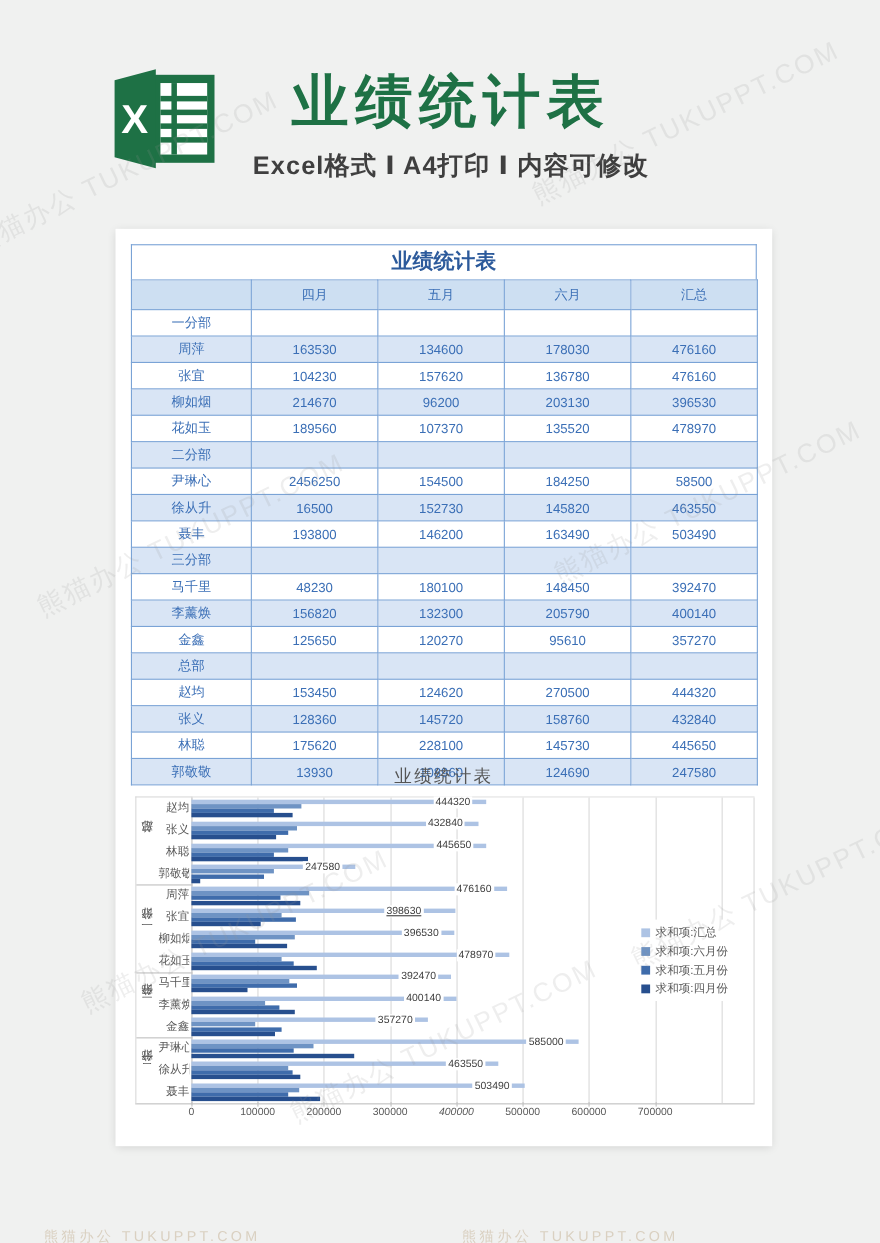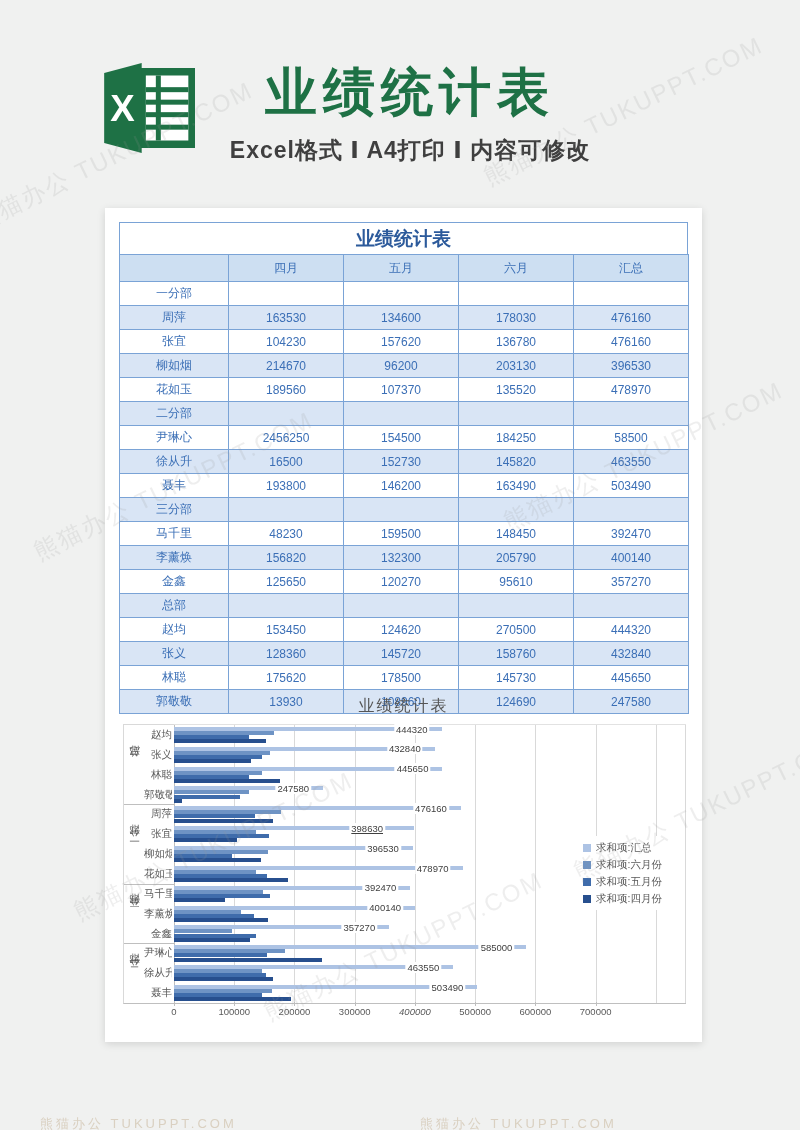--- a/index.html
+++ b/index.html
@@ -195,21 +195,21 @@
           <tr>
             <td>三分部</td>
             <td></td>
             <td></td>
             <td></td>
             <td></td>
           </tr>
           <tr>
             <td>马千里</td>
             <td>48230</td>
-            <td>159500</td>
+            <td>180100</td>
             <td>148450</td>
             <td>392470</td>
           </tr>
           <tr>
             <td>李薰焕</td>
             <td>156820</td>
             <td>132300</td>
             <td>205790</td>
             <td>400140</td>
           </tr>
@@ -237,21 +237,21 @@
           <tr>
             <td>张义</td>
             <td>128360</td>
             <td>145720</td>
             <td>158760</td>
             <td>432840</td>
           </tr>
           <tr>
             <td>林聪</td>
             <td>175620</td>
-            <td>178500</td>
+            <td>228100</td>
             <td>145730</td>
             <td>445650</td>
           </tr>
           <tr>
             <td>郭敬敬</td>
             <td>13930</td>
             <td>108960</td>
             <td>124690</td>
             <td>247580</td>
           </tr>

